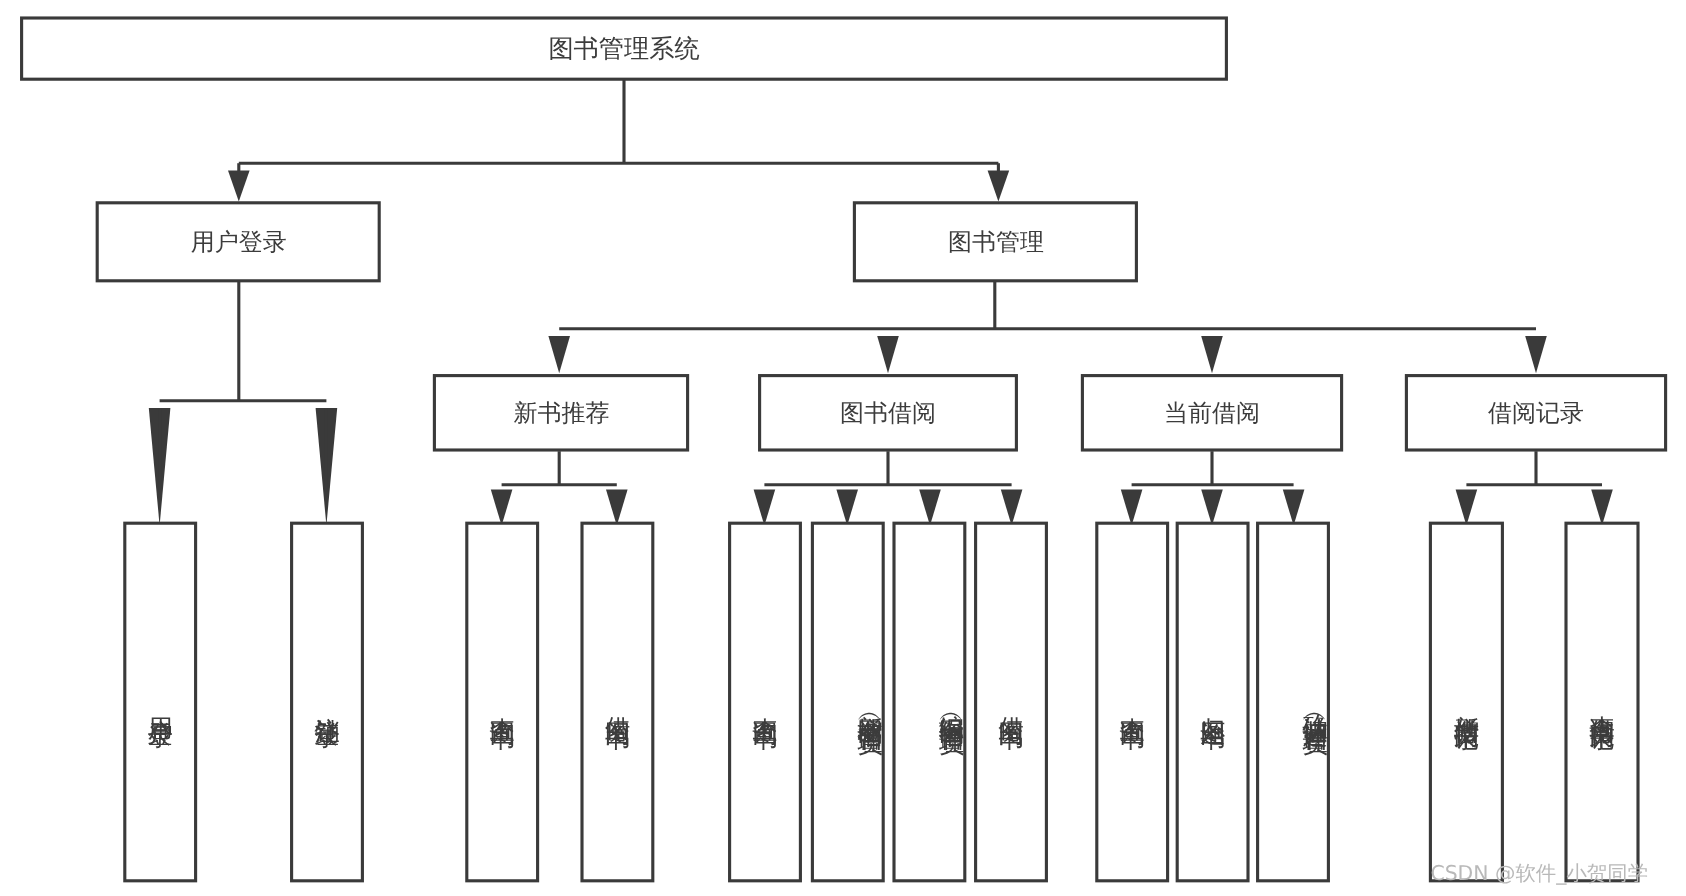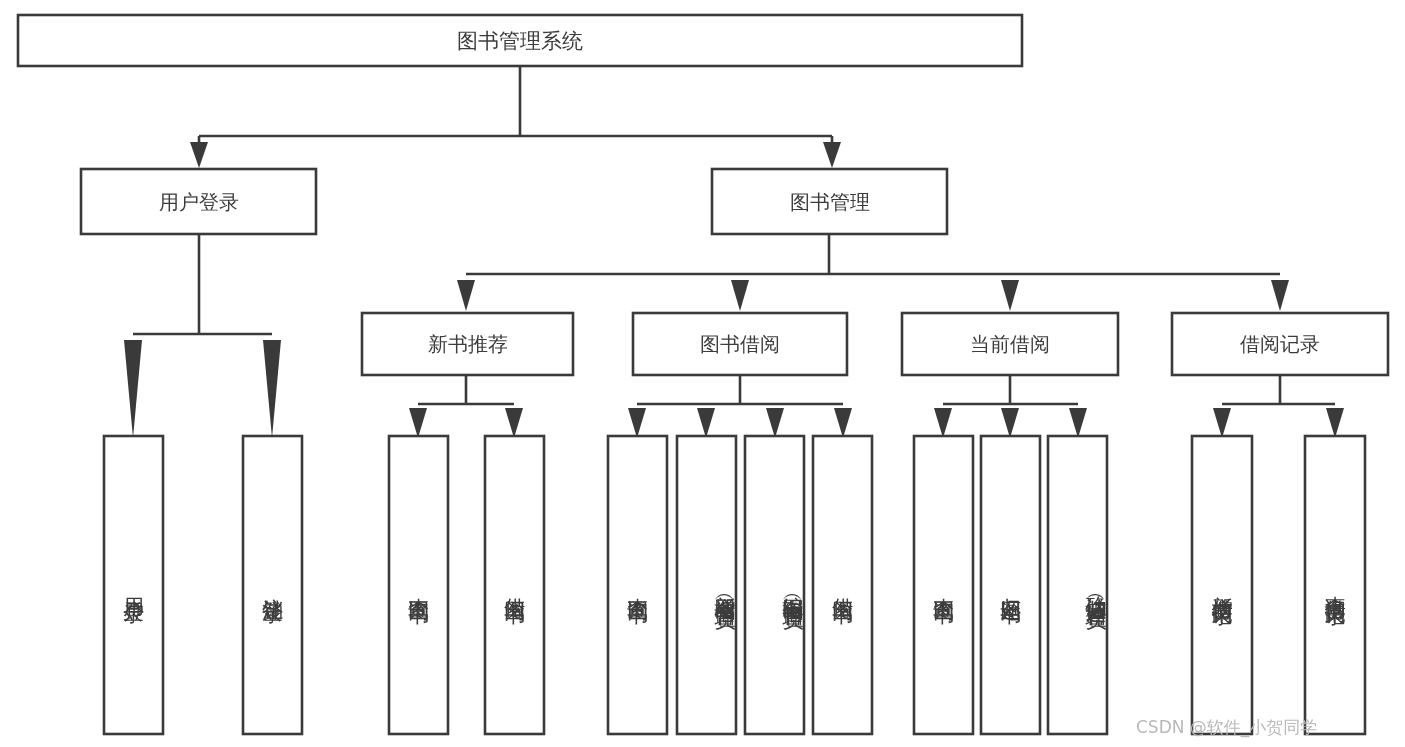--- a/index.html
+++ b/index.html
@@ -235,15 +235,15 @@
   <div class="vert-label centered" style="left:914px; top:436px; width:59px; height:298px;">查询图书</div>
 
   <div class="vert-label centered" style="left:981px; top:436px; width:59px; height:298px;">归还图书</div>
 
   <div class="vert-label" style="left:1048px; top:442px; width:59px; height:292px;">确认归还（管理员）</div>
 
   <div class="vert-label centered" style="left:1192px; top:436px; width:60px; height:298px;">新增借阅记录</div>
 
   <div class="vert-label centered" style="left:1305px; top:436px; width:60px; height:298px;">查询借阅记录</div>
 
-  <div class="watermark" style="left:1136px; top:716px;">CSDN @软件_小贺同学</div>
+  <div class="watermark" style="left:1192px; top:716px;">CSDN @软件_小贺同学</div>
 
 </div>
 
 </body></html>

